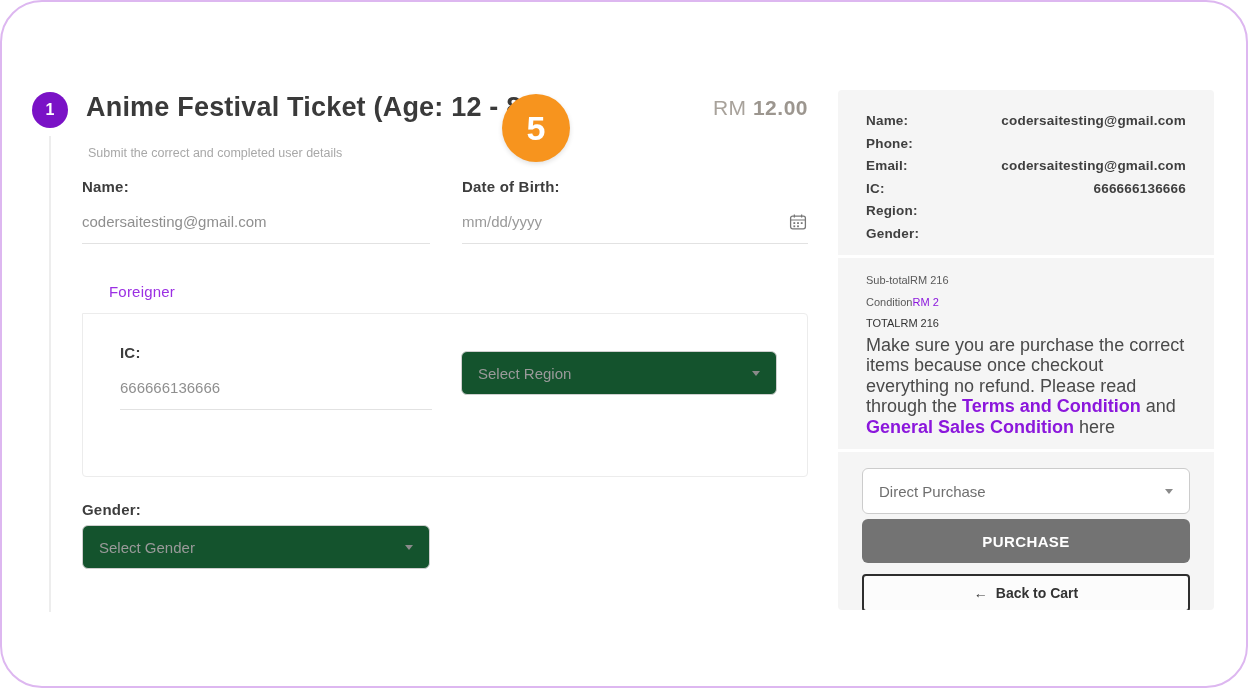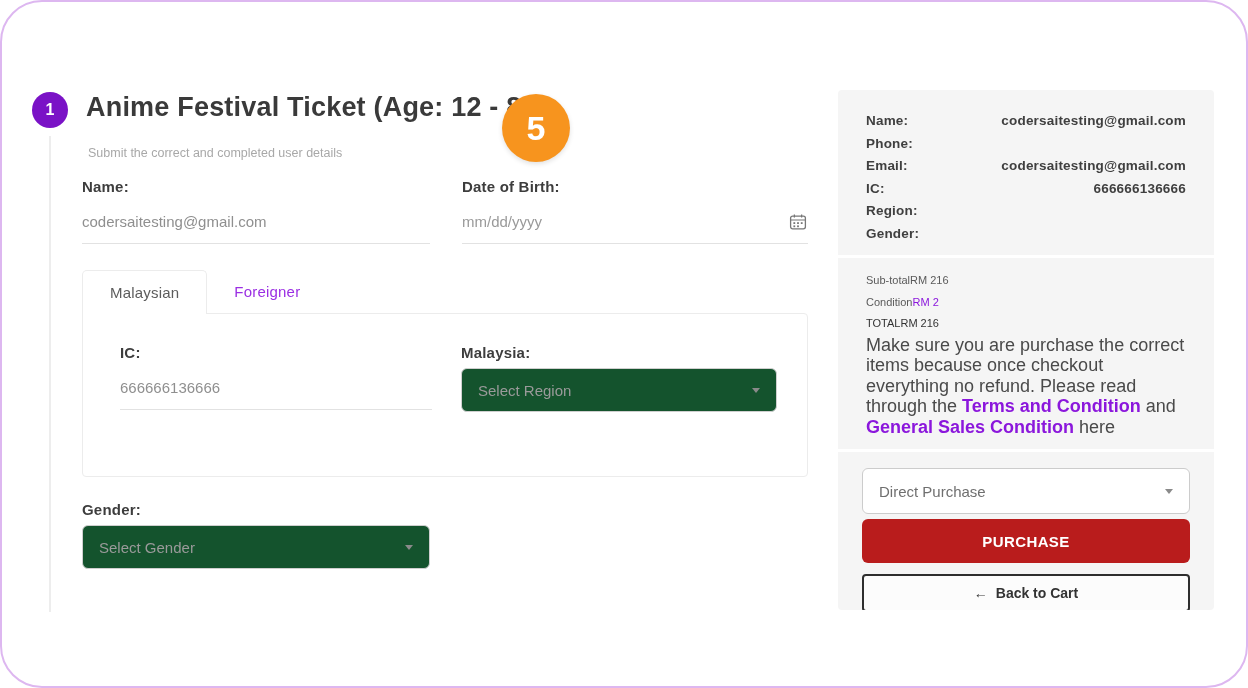--- a/index.html
+++ b/index.html
@@ -127,21 +127,21 @@
   .disclaimer { margin-top: 0; font-size: 18px; line-height: 20.5px; color: #4a4a4a; }
   .plink { color: #8b17dc; font-weight: bold; text-decoration: none; cursor: pointer; }
   .sec-actions { padding: 16px 24px 12px; }
   .dp-select {
     height: 46px; background: #fff; border: 1px solid #cccccc; border-radius: 6px;
     display: flex; align-items: center; justify-content: space-between;
     padding: 0 16px; font-size: 15px; color: #6f6f6f; cursor: pointer;
   }
   .purchase-btn {
     margin-top: 5px; width: 100%; height: 44px;
-    background: #b91c1c; border: none; border-radius: 6px;
+    background: #737373; border: none; border-radius: 6px;
     color: #fff; font-family: "Liberation Sans", sans-serif;
     font-size: 15px; font-weight: bold; letter-spacing: .4px; cursor: pointer; text-align: center;
   }
   .back-btn {
     margin-top: 11px; width: 100%; height: 38px;
     background: #fcfcfc; border: 2px solid #2e2e2e; border-radius: 4px;
     color: #333; font-family: "Liberation Sans", sans-serif;
     font-size: 14px; font-weight: bold; cursor: pointer;
     display: flex; align-items: center; justify-content: center; gap: 8px;
   }
@@ -149,20 +149,24 @@
 </head>
 <body>
 
 <div class="card">
 
   <div class="step-circle">1</div>
   <div class="step-line"></div>
   <h1 class="page-title">Anime Festival Ticket (Age: 12 - 80)</h1>
   <div class="page-subtitle">Submit the correct and completed user details</div>
   <div class="qty-badge">5</div>
+  <div class="price">
+    <span>RM</span>
+    <b>12.00</b>
+  </div>
 
   <div class="field f-name">
     <label>Name:</label>
     <input class="line-input" value="codersaitesting@gmail.com" style="">
   </div>
 
   <div class="field f-dob">
     <label>Date of Birth:</label>
     <div class="input-wrap">
       <input class="line-input" placeholder="mm/dd/yyyy" style="">
@@ -176,32 +180,30 @@
           <rect x="8.1" y="9.2" width="1.8" height="1.8" fill="#777"></rect>
           <rect x="11.8" y="9.2" width="1.8" height="1.8" fill="#777"></rect>
           <rect x="4.4" y="12.4" width="1.8" height="1.8" fill="#777"></rect>
           <rect x="8.1" y="12.4" width="1.8" height="1.8" fill="#777"></rect>
         </svg>
       </span>
     </div>
   </div>
 
   <div class="tabs">
-    <div class="tab active">Malaysian</div>
     <div class="tab inactive">Foreigner</div>
   </div>
   <div class="tab-panel"></div>
 
   <div class="field f-ic">
     <label>IC:</label>
     <input class="line-input" value="666666136666" style="">
   </div>
 
   <div class="field f-region">
-    <span class="flabel">Malaysia:</span>
     <div class="select-box">
       <span>Select Region</span>
       <span class="caret"></span>
     </div>
   </div>
 
   <div class="field f-gender">
     <span class="flabel">Gender:</span>
     <div class="select-box">
       <span>Select Gender</span>

